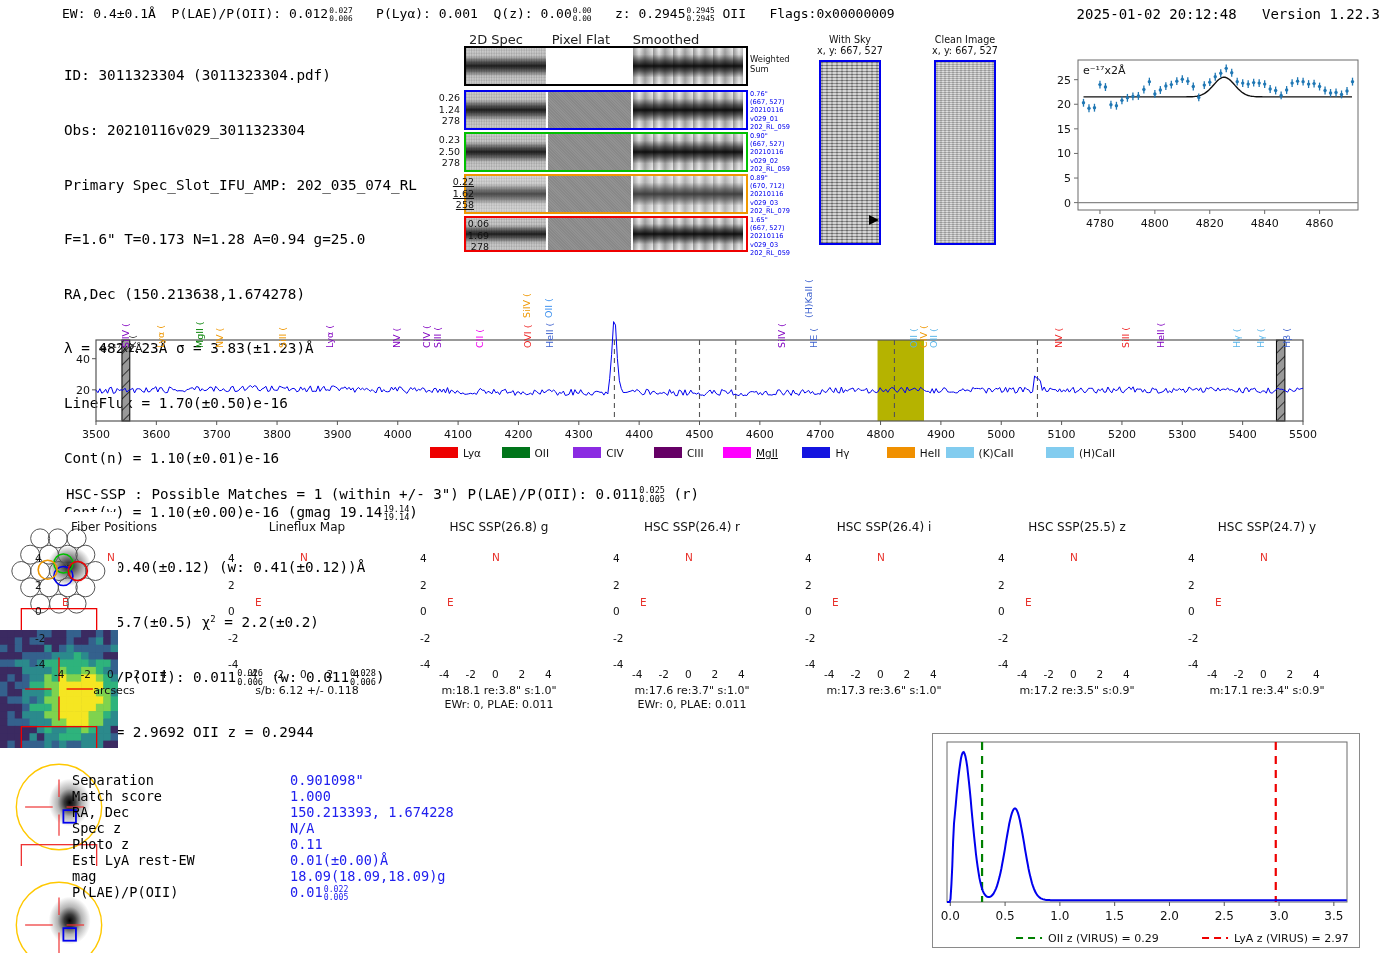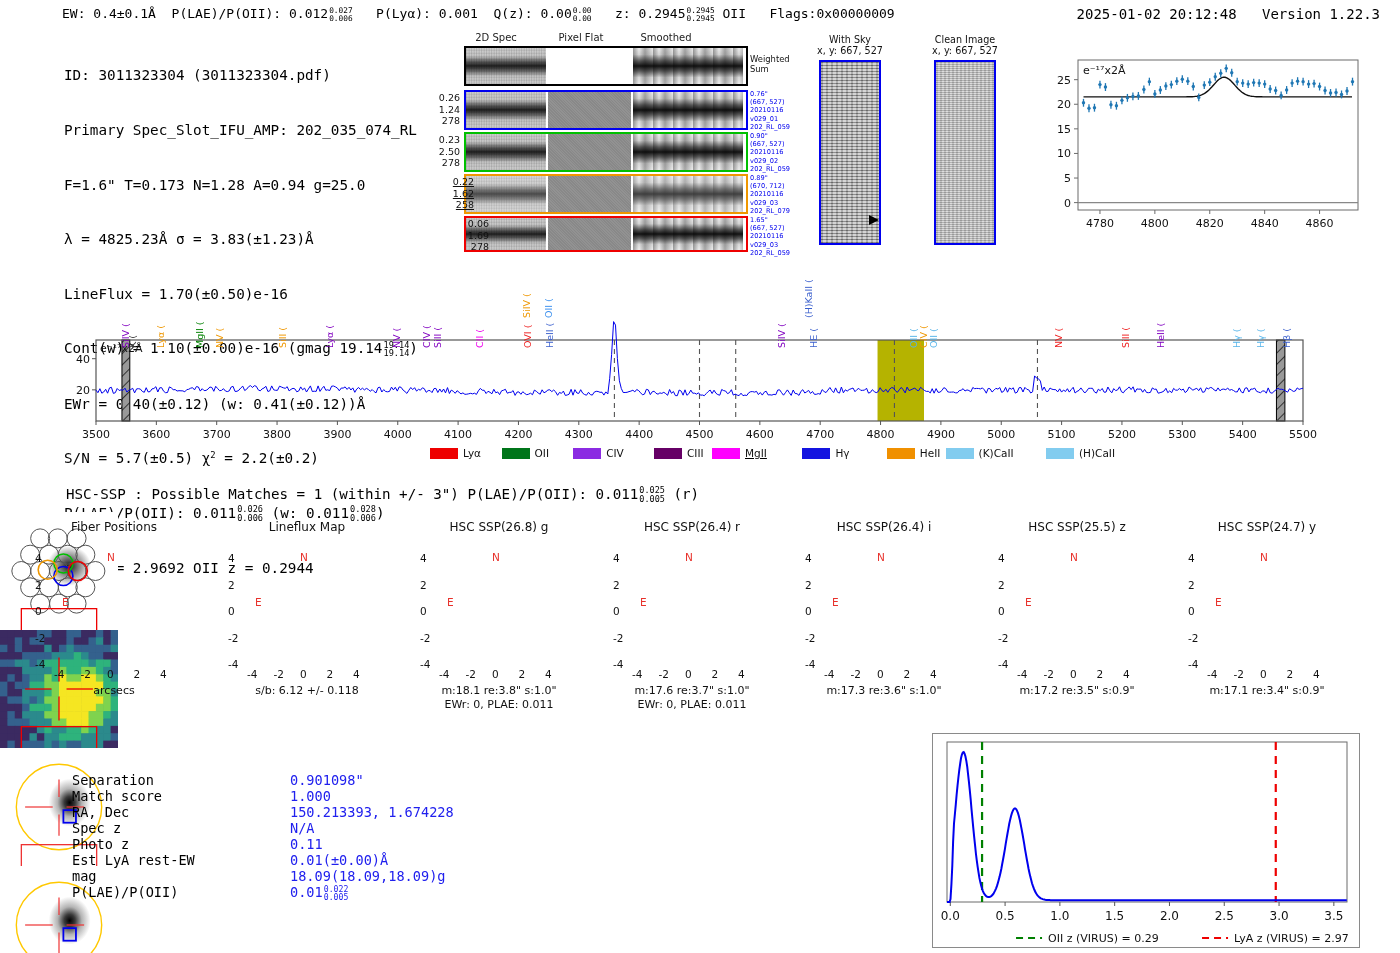--- a/index.html
+++ b/index.html
@@ -19,21 +19,21 @@
   
   #header-line { top:6px; left:62px; font-size:13px; letter-spacing:0px; white-space:nowrap; }
   #header-stamp { top:6px; right:20px; font-size:14px; white-space:nowrap; }
 
   
   #info-block { top:30px; left:64px; font-size:14.3px; line-height:18.2px; white-space:pre; }
   #info-block .row { white-space:nowrap; }
 
   
   #spec2d { top:32px; left:434px; width:330px; height:218px; }
-  .spec2d-head { position:absolute; top:0; font-size:10px; font-family:"DejaVu Sans",sans-serif;
+  .spec2d-head { position:absolute; top:0; font-size:13px; font-family:"DejaVu Sans",sans-serif;
                  color:#222; text-align:center; }
   .strip-wrap { position:absolute; border:2px solid #000; background:#fff; overflow:hidden; }
   .strip { position:absolute; top:0; height:100%; }
   .noise-a { background-image:
       repeating-linear-gradient(0deg, rgba(0,0,0,.30) 0px, rgba(0,0,0,.05) 1px, rgba(0,0,0,.22) 2px, rgba(0,0,0,.02) 3px),
       repeating-linear-gradient(90deg, rgba(0,0,0,.18) 0px, rgba(0,0,0,0) 2px, rgba(0,0,0,.14) 3px, rgba(0,0,0,0) 5px),
       linear-gradient(180deg,#f2f2f2 0%,#eaeaea 22%,#6a6a6a 38%,#262626 50%,#6d6d6d 62%,#e8e8e8 78%,#f2f2f2 100%);
       background-blend-mode:multiply, multiply, normal; }
   .noise-sm { background-image:
       repeating-linear-gradient(90deg, rgba(0,0,0,.35) 0px, rgba(0,0,0,0) 6px, rgba(0,0,0,.30) 12px, rgba(0,0,0,0) 20px),
@@ -64,21 +64,21 @@
       background-color:#c2c2c2; }
   .plot-title { position:absolute; font-size:12px; font-family:"DejaVu Sans",sans-serif;
                 color:#111; text-align:center; }
 
   
   .lineid { position:absolute; font-size:9.5px; font-family:"DejaVu Sans",sans-serif;
             transform-origin:left bottom; transform:rotate(-90deg); white-space:nowrap; }
 
   
   #line-legend { position:absolute; left:430px; top:447px; width:545px; height:20px; }
-  .lg-item { position:absolute; top:0; display:flex; align-items:flex-end; }
+  .lg-item { position:absolute; top:0; display:flex; align-items:flex-start; }
   .lg-sw { width:28px; height:11px; margin-right:5px; }
   .lg-tx { font-size:10.5px; font-family:"DejaVu Sans",sans-serif; color:#111; }
   .capt { position:absolute; font-size:11px; font-family:"DejaVu Sans",sans-serif;
           color:#111; text-align:center; white-space:nowrap; }
   .ax-num { position:absolute; font-size:10.5px; font-family:"DejaVu Sans",sans-serif; color:#111; }
   .nlab { position:absolute; color:#e8302a; font-size:10.5px; font-family:"DejaVu Sans",sans-serif; }
 
   
   #match-table { position:absolute; left:72px; top:773px; font-size:13.6px; line-height:15.9px; }
   #match-table .k { position:absolute; left:0; white-space:nowrap; color:#000; }
@@ -105,24 +105,27 @@
   <span>OII</span>&nbsp;&nbsp;
   <span>Flags:0x00000009</span>
 </div>
 <div class="abs mono" id="header-stamp">
   <span>2025-01-02 20:12:48</span>&nbsp;&nbsp;
   <span>Version 1.22.3</span>
 </div>
 
 <div class="abs mono" id="info-block">
   <div class="row">ID: 3011323304 (3011323304.pdf)</div>
+  <div class="row">Obs: 20210116v029_3011323304</div>
   <div class="row">Primary Spec_Slot_IFU_AMP: 202_035_074_RL</div>
   <div class="row">F=1.6"  T=0.173  N=1.28  A=0.94  g=25.0</div>
+  <div class="row">RA,Dec (150.213638,1.674278)</div>
   <div class="row">λ = 4825.23Å  σ = 3.83(±1.23)Å</div>
   <div class="row">LineFlux = 1.70(±0.50)e-16</div>
+  <div class="row">Cont(n) = 1.10(±0.01)e-16</div>
   <div class="row"><span>Cont(w) = 1.10(±0.00)e-16  (gmag 19.14</span><span class="frac"><span>19.14</span><br><span>19.14</span></span><span>)</span></div>
   <div class="row">EWr = 0.40(±0.12)  (w: 0.41(±0.12))Å</div>
   <div class="row"><span>S/N = 5.7(±0.5)   χ</span><span class="sup">2</span><span> = 2.2(±0.2)</span></div>
   <div class="row"><span>P(LAE)/P(OII): 0.011</span><span class="frac"><span>0.026</span><br><span>0.006</span></span><span> (w: 0.011</span><span class="frac"><span>0.028</span><br><span>0.006</span></span><span>)</span></div>
   <div class="row">LyA z = 2.9692   OII z = 0.2944</div>
 </div>
 
 <div class="abs" id="spec2d">
   <div class="spec2d-head" style="left:22px;  width:80px;">2D Spec</div>
   <div class="spec2d-head" style="left:107px; width:80px;">Pixel Flat</div>
@@ -438,21 +441,21 @@
       <span class="lg-tx">OII</span>
     </div>
     <div class="lg-item" style="left: 143.2px;">
       <div class="lg-sw" style="background: rgb(139, 43, 226);"></div>
       <span class="lg-tx">CIV</span>
     </div>
     <div class="lg-item" style="left: 224px;">
       <div class="lg-sw" style="background: rgb(102, 0, 102);"></div>
       <span class="lg-tx">CIII</span>
     </div>
-    <div class="lg-item" style="left: 282px; text-decoration: underline;">
+    <div class="lg-item" style="left: 293px; text-decoration: underline;">
       <div class="lg-sw" style="background: rgb(255, 0, 255);"></div>
       <span class="lg-tx">MgII</span>
     </div>
     <div class="lg-item" style="left: 372.4px;">
       <div class="lg-sw" style="background: rgb(20, 20, 224);"></div>
       <span class="lg-tx">Hγ</span>
     </div>
     <div class="lg-item" style="left: 436.8px; margin-left: 20px;">
       <div class="lg-sw" style="background: rgb(240, 144, 0);"></div>
       <span class="lg-tx">HeII</span>

